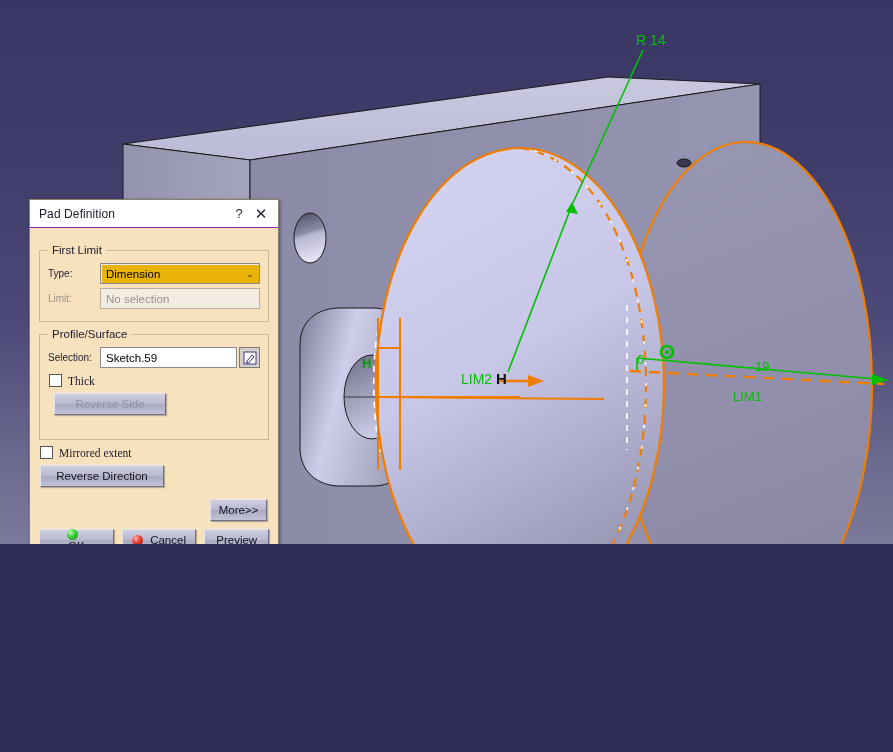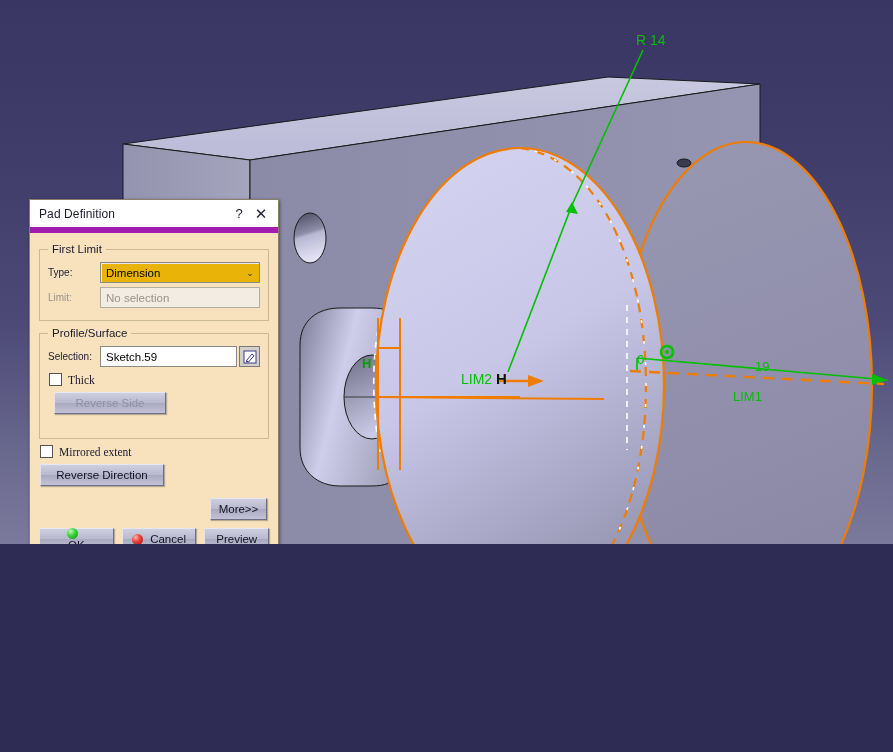--- a/index.html
+++ b/index.html
@@ -18,32 +18,32 @@
   #viewport svg{position:absolute;inset:0;}
 
   
   #dialog{
     position:absolute;left:29px;top:199px;width:248px;
     border:1px solid #8a7f68;
     box-shadow:1px 1px 3px rgba(0,0,0,.45);
     background:#f7e2bd;
   }
   .titlebar{
-    height:27px;background:#ffffff;border-bottom:6px solid #a21caf;
+    height:27px;background:#ffffff;border-bottom:1px solid #a21caf;
     display:flex;align-items:center;padding:0 6px 0 9px;
   }
   .title-text{flex:1;font-size:12px;color:#1b1b2e;letter-spacing:.1px;}
   .tb-btn{
     width:22px;height:20px;display:flex;align-items:center;justify-content:center;
     font-size:13px;color:#1b1b2e;cursor:default;
   }
   .tb-btn.close{font-size:15px;font-weight:400;}
 
   .dlg-body{
-    background:#f7e2bd;padding:10px 9px 9px 9px;
+    background:#f7e2bd;padding:16px 9px 9px 9px;
   }
 
   fieldset.group{
     border:1px solid #c9b994;margin:0 0 6px 0;padding:3px 8px 8px 8px;
   }
   fieldset.group legend{font-size:11.5px;color:#1b1b2e;padding:0 4px;}
 
   .row{display:flex;align-items:center;margin:4px 0;}
   .row .lbl{font-size:10px;color:#1b1b2e;width:52px;flex:none;}
   .row .lbl.dim{color:#9a9289;}

